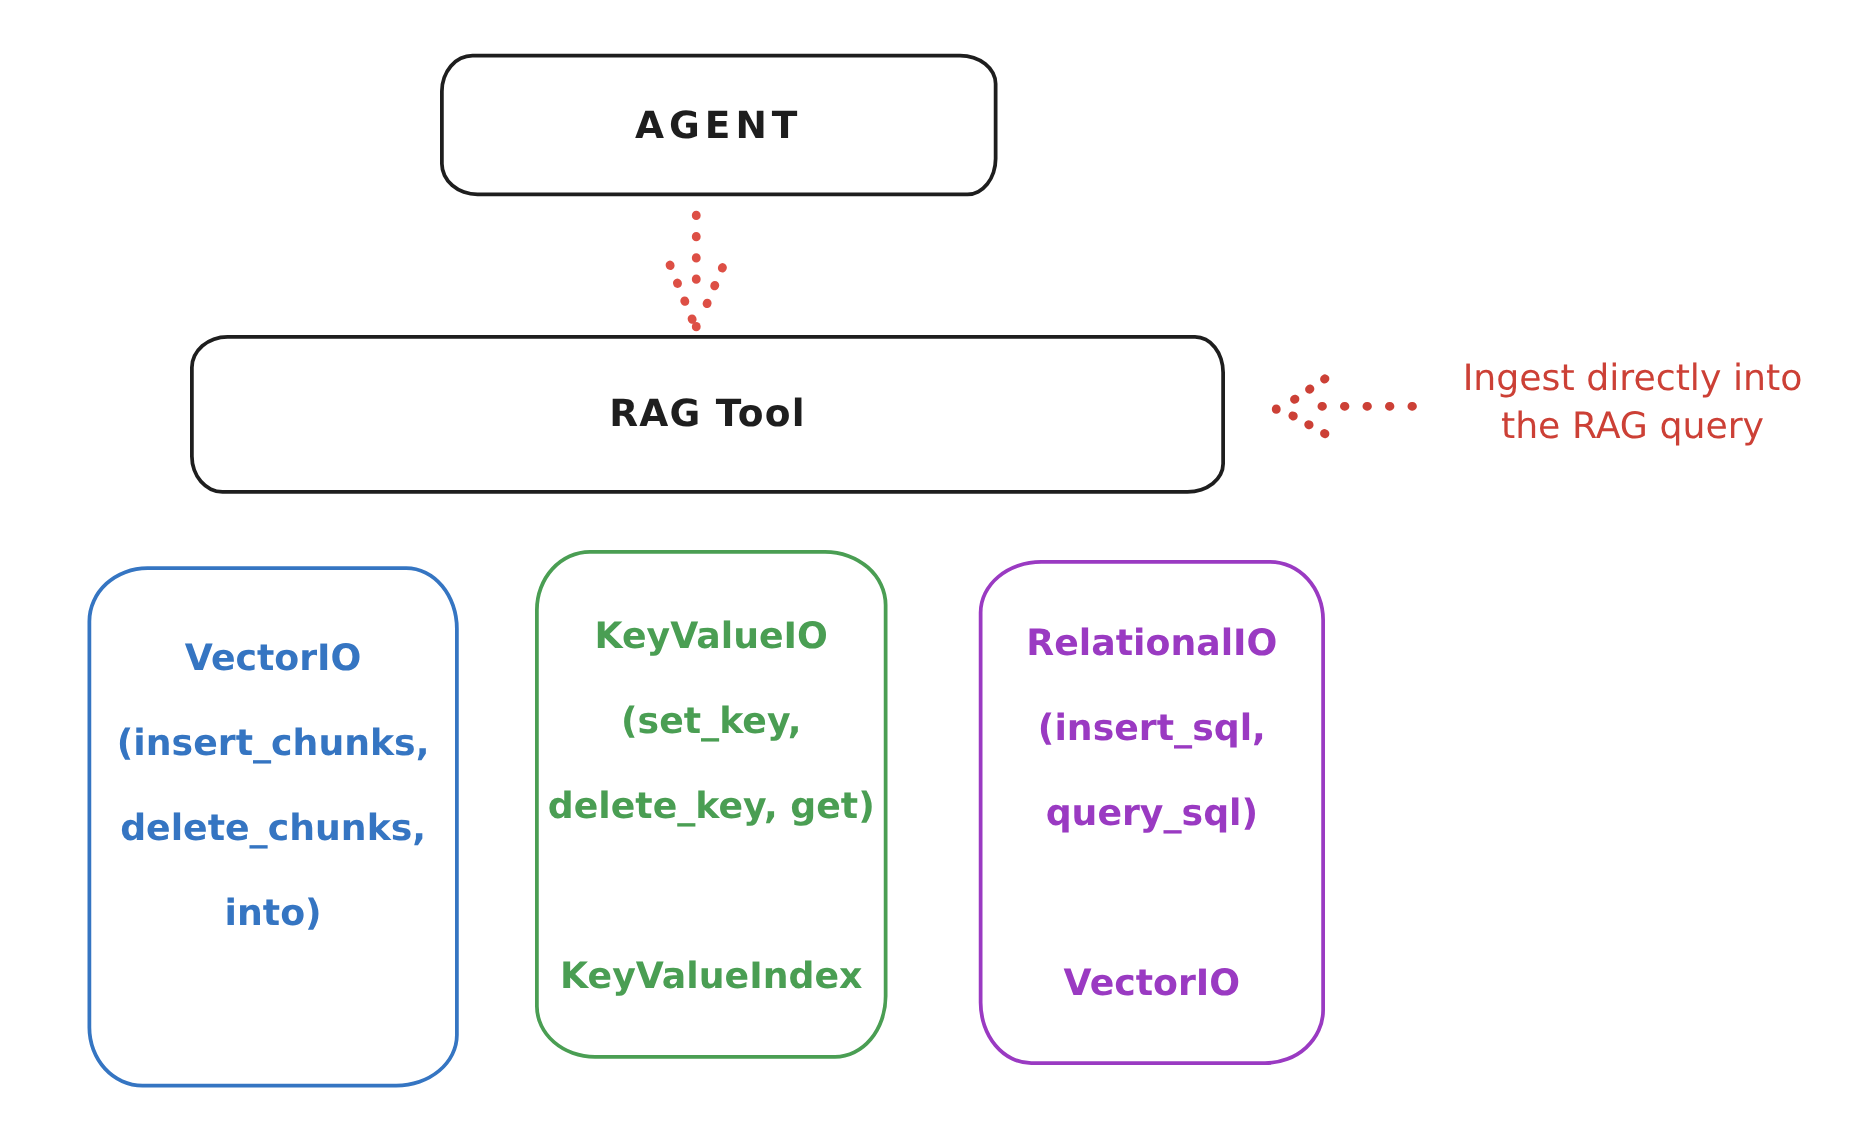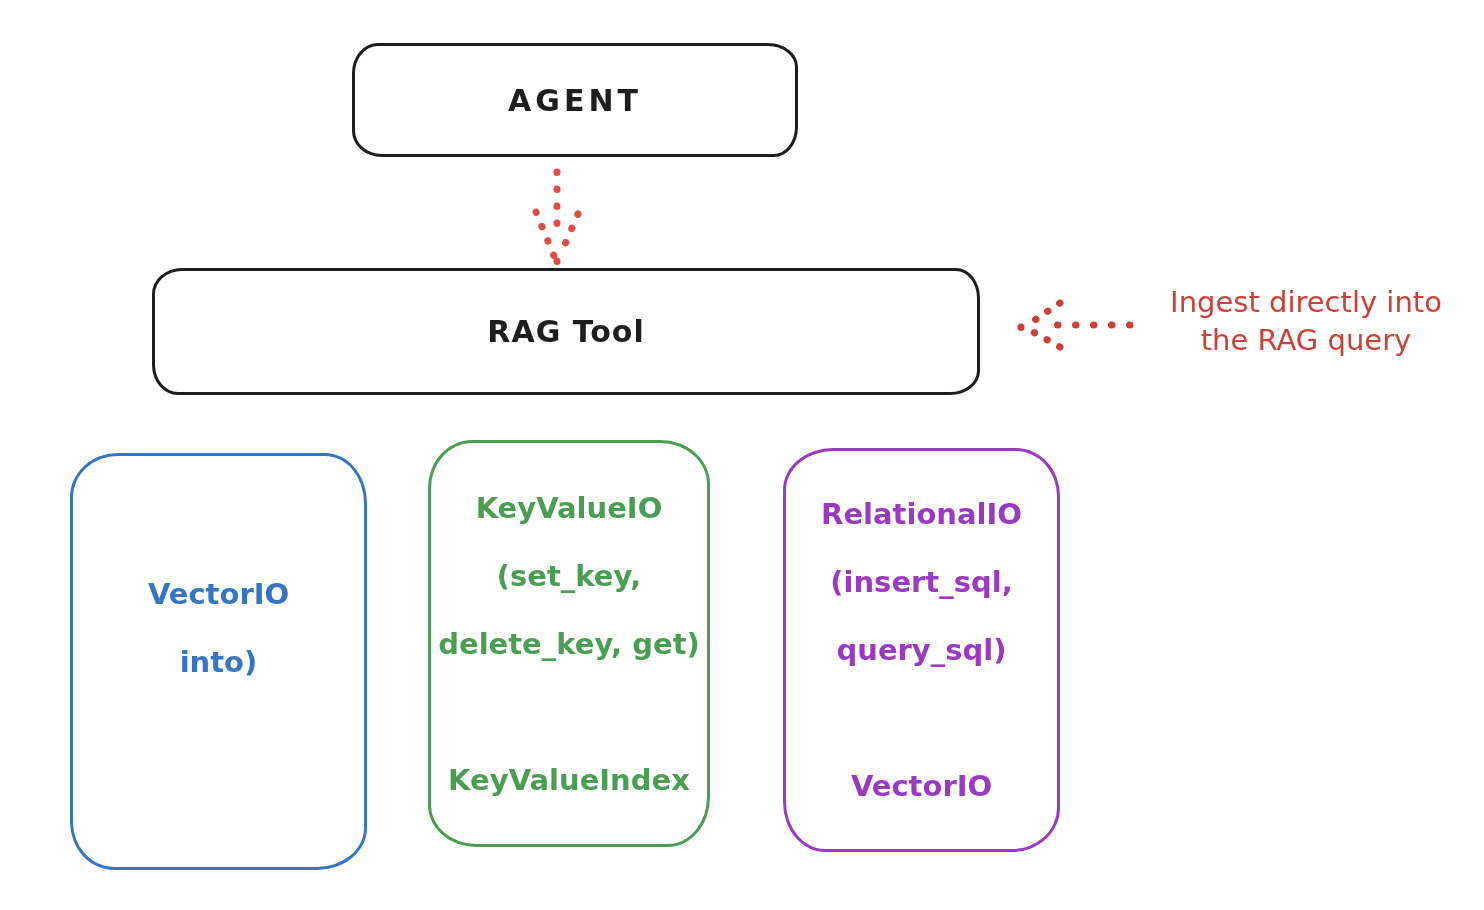--- a/index.html
+++ b/index.html
@@ -120,20 +120,22 @@
     <span>RAG Tool</span>
   </div>
 
   <div id="annotation">
     <div>Ingest directly into</div>
     <div>the RAG query</div>
   </div>
 
   <div class="box backend" id="vector-box">
     <div>VectorIO</div>
+    <div>(insert_chunks,</div>
+    <div>delete_chunks,</div>
     <div>into)</div>
     <div class="spacer"></div>
   </div>
 
   <div class="box backend" id="keyvalue-box">
     <div>KeyValueIO</div>
     <div>(set_key,</div>
     <div>delete_key, get)</div>
     <div class="spacer"></div>
     <div>KeyValueIndex</div>

